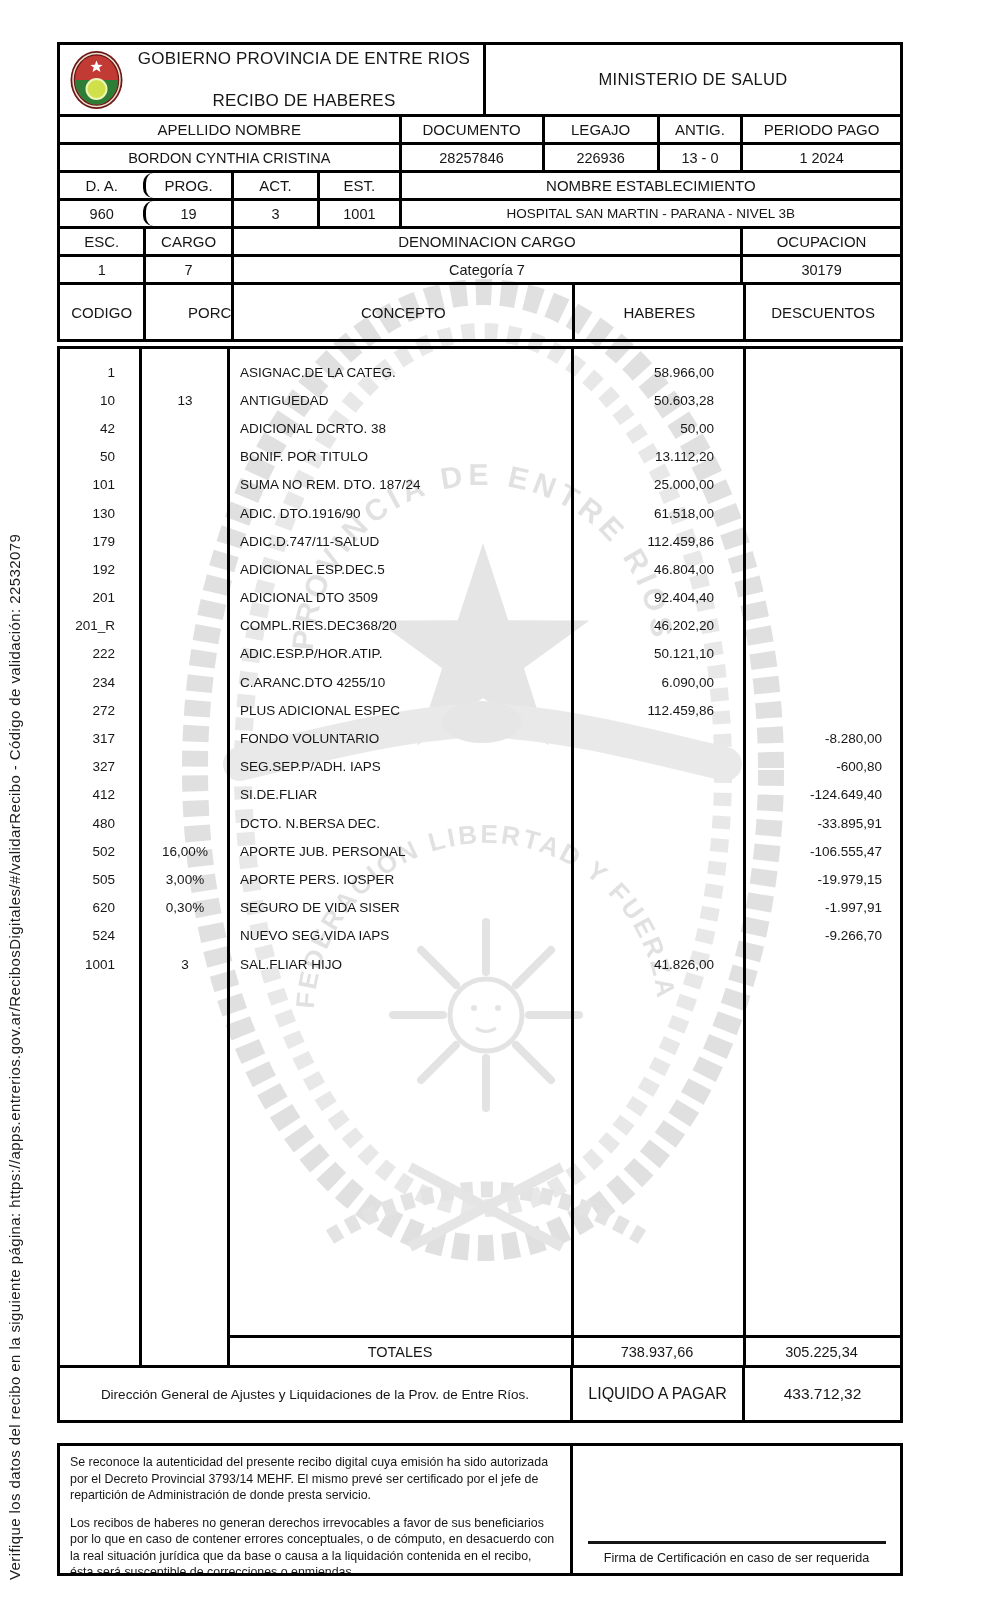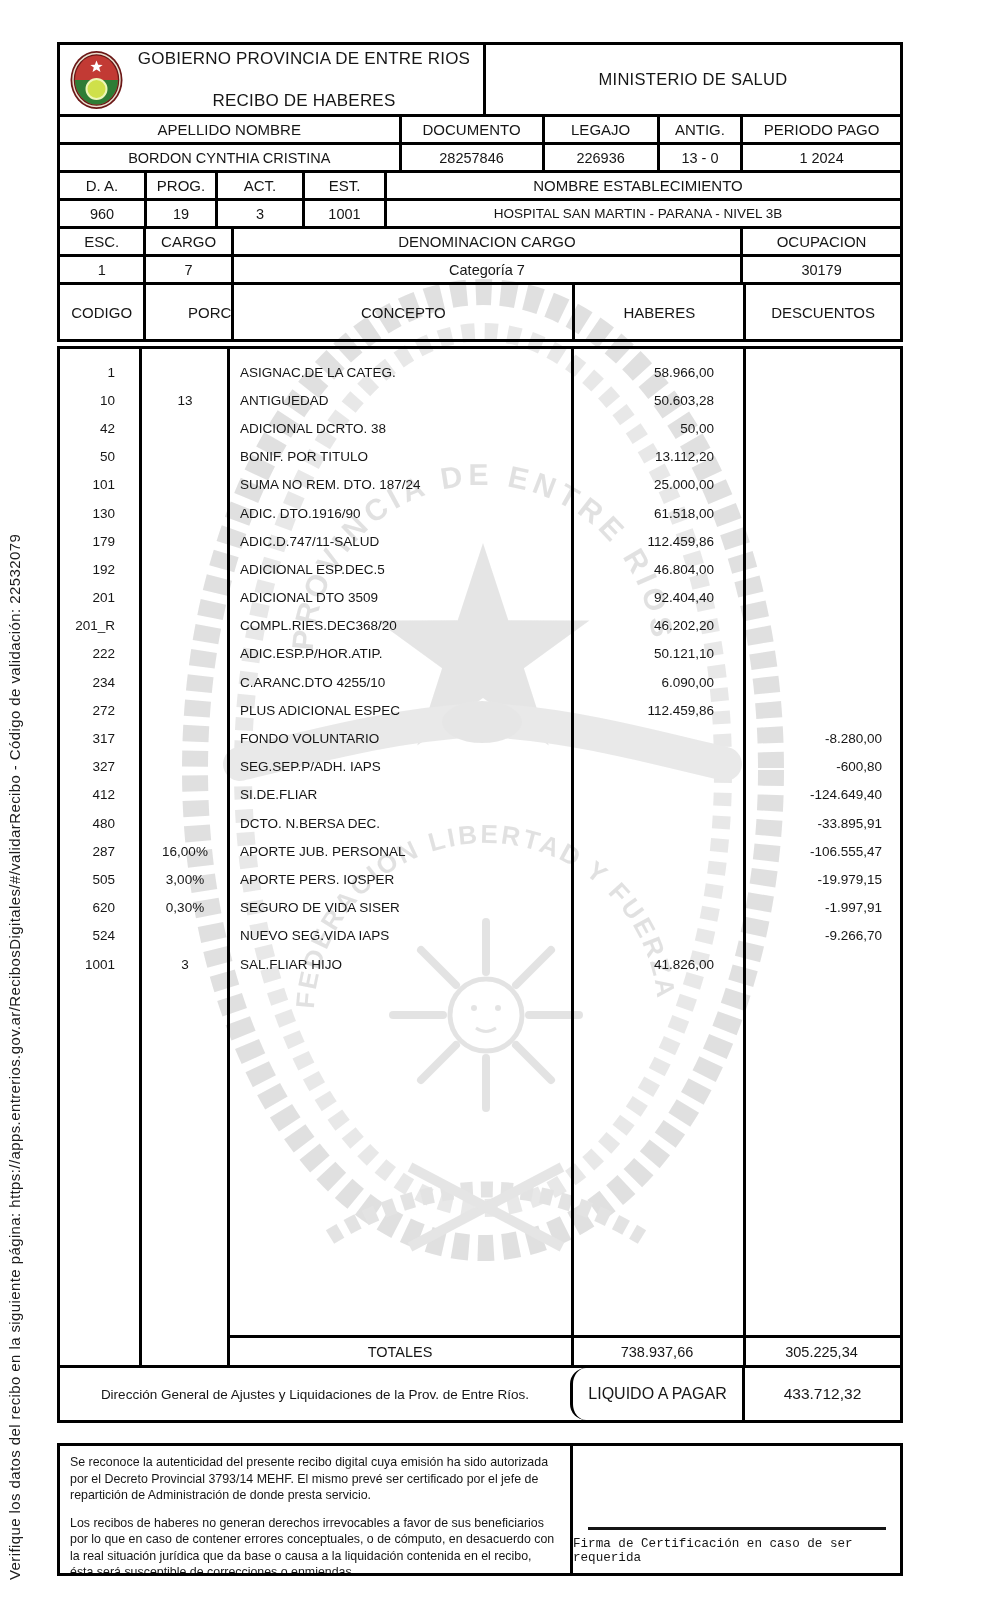--- a/index.html
+++ b/index.html
@@ -19,21 +19,21 @@
   .top-header { height: 75px; margin-top: 0; }
   .top-left { width: 426px; display: flex; align-items: center; padding-left: 8px; }
   .top-left-lines { flex: 1; display: flex; flex-direction: column; gap: 22px; align-items: center; font-size: 17px; letter-spacing: .2px; justify-content: flex-end; }
   .top-right { width: 420px; font-size: 16.5px; letter-spacing: .3px; }
 
   .hdr { height: 31px; font-size: 15px; }
   .val { height: 31px; font-size: 14.5px; }
 
   .w-apellido { width: 341px; } .w-documento { width: 144px; } .w-legajo { width: 116px; }
   .w-antig { width: 84px; } .w-periodo { width: 161px; }
-  .w-da { width: 84px; } .w-prog { width: 71px; } .w-act { width: 87px; } .w-est { width: 82px; } .w-nombre { width: 505px; }
+  .w-da { width: 84px; } .w-prog { width: 88px; border-radius: 10px; } .w-act { width: 87px; } .w-est { width: 82px; } .w-nombre { width: 505px; }
   .w-esc { width: 84px; } .w-cargo { width: 88px; } .w-denom { width: 513px; } .w-ocup { width: 161px; }
 
   .concepts-header { height: 60px; font-size: 15px; }
   .w-codigo { width: 84px; } .w-porc { width: 88px; padding-left: 46px; } .w-concepto { width: 344px; }
   .w-haberes { width: 172px; } .w-descuentos { width: 158px; }
 
   .concepts-body { position: relative; height: 1022px; border: 3px solid #000; margin-top: 4px; }
   .vline { position: absolute; top: 0; bottom: 0; width: 3px; background: #000; }
   .vl1 { left: 79px; } .vl2 { left: 167px; } .vl3 { left: 511px; } .vl4 { left: 683px; }
   .concepts-rows { position: absolute; left: 0; right: 0; top: 0; padding-top: 9px; }
@@ -46,30 +46,30 @@
   .c-descuentos { width: 156px; text-align: right; padding-right: 18px; }
 
   .totals-row { position: absolute; left: 169px; right: 0; bottom: 0; height: 30px;
     border-top: 3px solid #000; display: flex; align-items: center; font-size: 14.5px; }
   .t-label { width: 342px; text-align: center; }
   .t-haberes { width: 172px; text-align: center; }
   .t-descuentos { width: 157px; text-align: center; }
 
   .liquido { height: 58px; }
   .lq-office { width: 510px; font-size: 13.5px; padding: 0 26px; text-align: center; }
-  .lq-label { width: 172px; font-size: 16px; border-radius: 16px; }
+  .lq-label { width: 172px; font-size: 16px; }
   .lq-amount { width: 158px; font-size: 15.5px; }
 
   .footer-box { height: 133px; margin-top: 20px; }
   .ft-left { width: 510px; flex-direction: column; align-items: flex-start; justify-content: flex-start;
     padding: 8px 14px 6px 10px; font-size: 12.4px; line-height: 1.33; text-align: left; }
   .ft-left p + p { margin-top: 11px; }
   .ft-right { width: 330px; flex-direction: column; justify-content: flex-end; padding-bottom: 8px; }
   .sig-line { width: 298px; border-top: 3px solid #151515; margin-bottom: 7px; }
-  .sig-label { font-size: 12.6px; font-family: Liberation Mono, monospace; }
+  .sig-label { font-size: 12.6px; }
 
   .side-note {
     position: absolute; left: 6px; top: 420px; height: 1160px; z-index: 1;
     writing-mode: vertical-rl; transform: rotate(180deg);
     font-size: 15px; letter-spacing: .4px; color: #1c1c1c; white-space: nowrap;
   }
   .wm text { font-weight: bold; fill: #c5c5c5; }
 </style>
 </head>
 <body>
@@ -306,21 +306,21 @@
             <div class="ccell c-descuentos">-124.649,40</div>
           </div>
           <div class="crow">
             <div class="ccell c-codigo">480</div>
             <div class="ccell c-porc"></div>
             <div class="ccell c-concepto">DCTO. N.BERSA DEC.</div>
             <div class="ccell c-haberes"></div>
             <div class="ccell c-descuentos">-33.895,91</div>
           </div>
           <div class="crow">
-            <div class="ccell c-codigo">287</div>
+            <div class="ccell c-codigo">502</div>
             <div class="ccell c-porc">16,00%</div>
             <div class="ccell c-concepto">APORTE JUB. PERSONAL</div>
             <div class="ccell c-haberes"></div>
             <div class="ccell c-descuentos">-106.555,47</div>
           </div>
           <div class="crow">
             <div class="ccell c-codigo">505</div>
             <div class="ccell c-porc">3,00%</div>
             <div class="ccell c-concepto">APORTE PERS. IOSPER</div>
             <div class="ccell c-haberes"></div>

